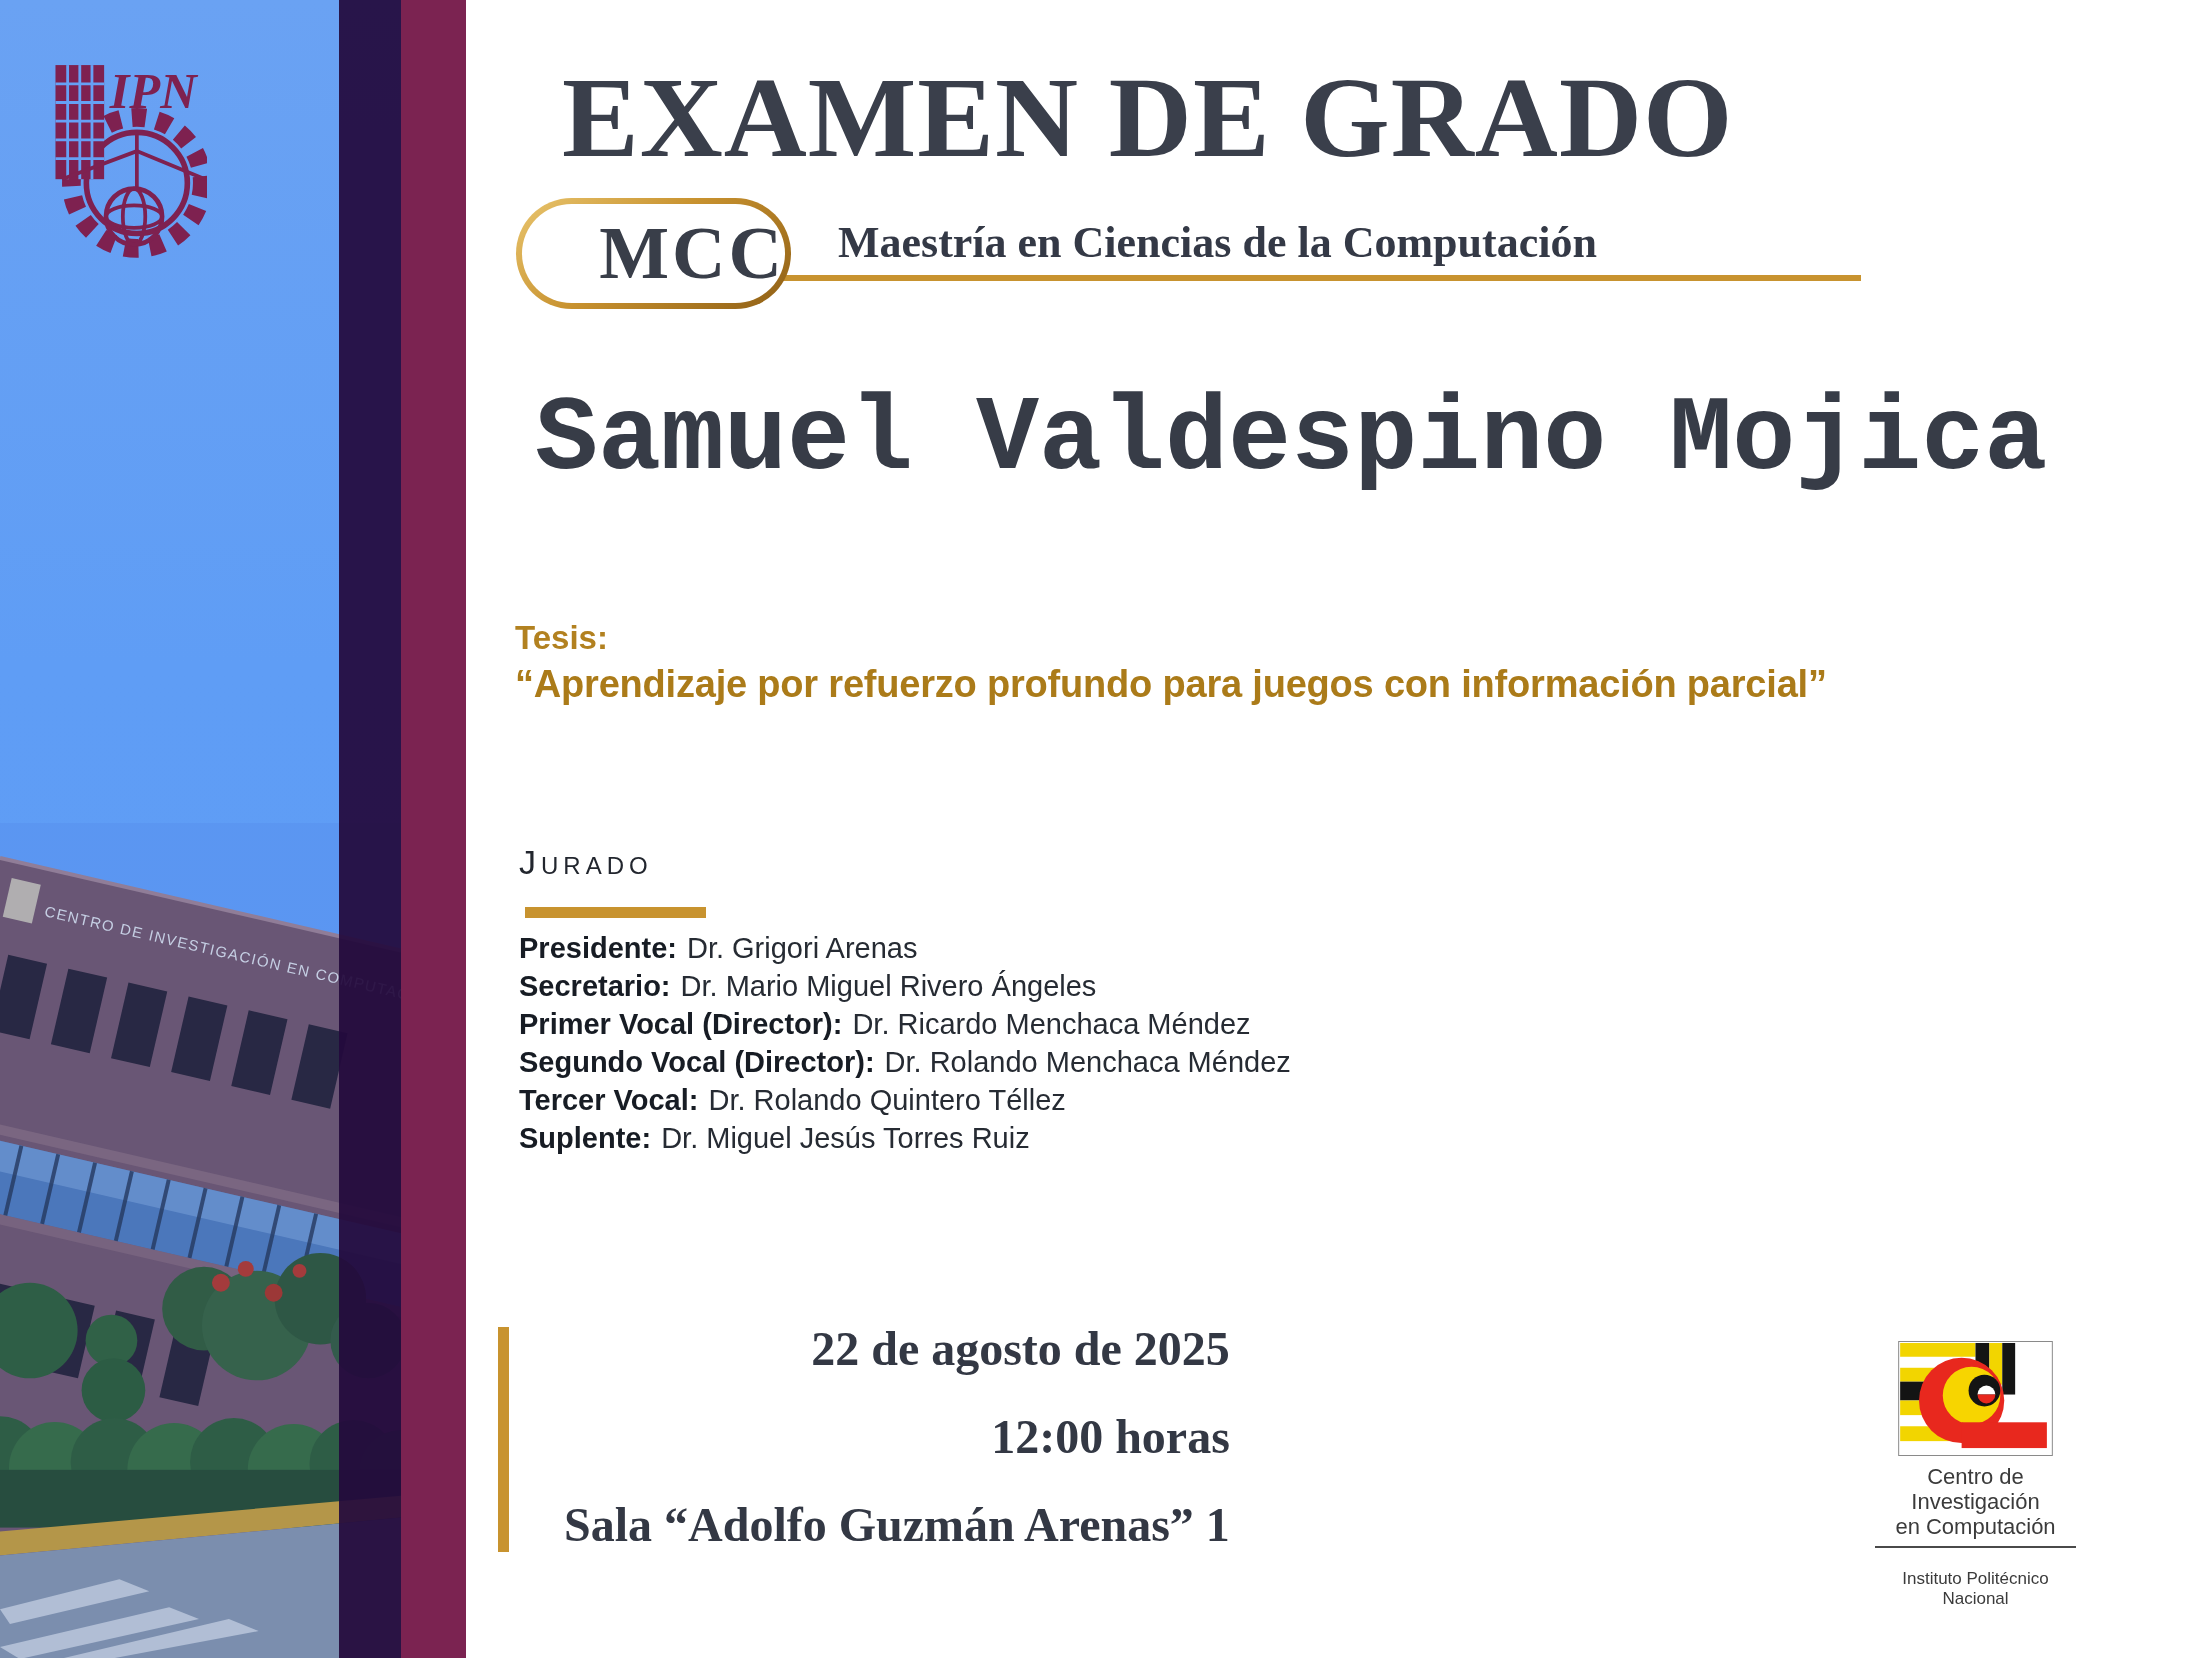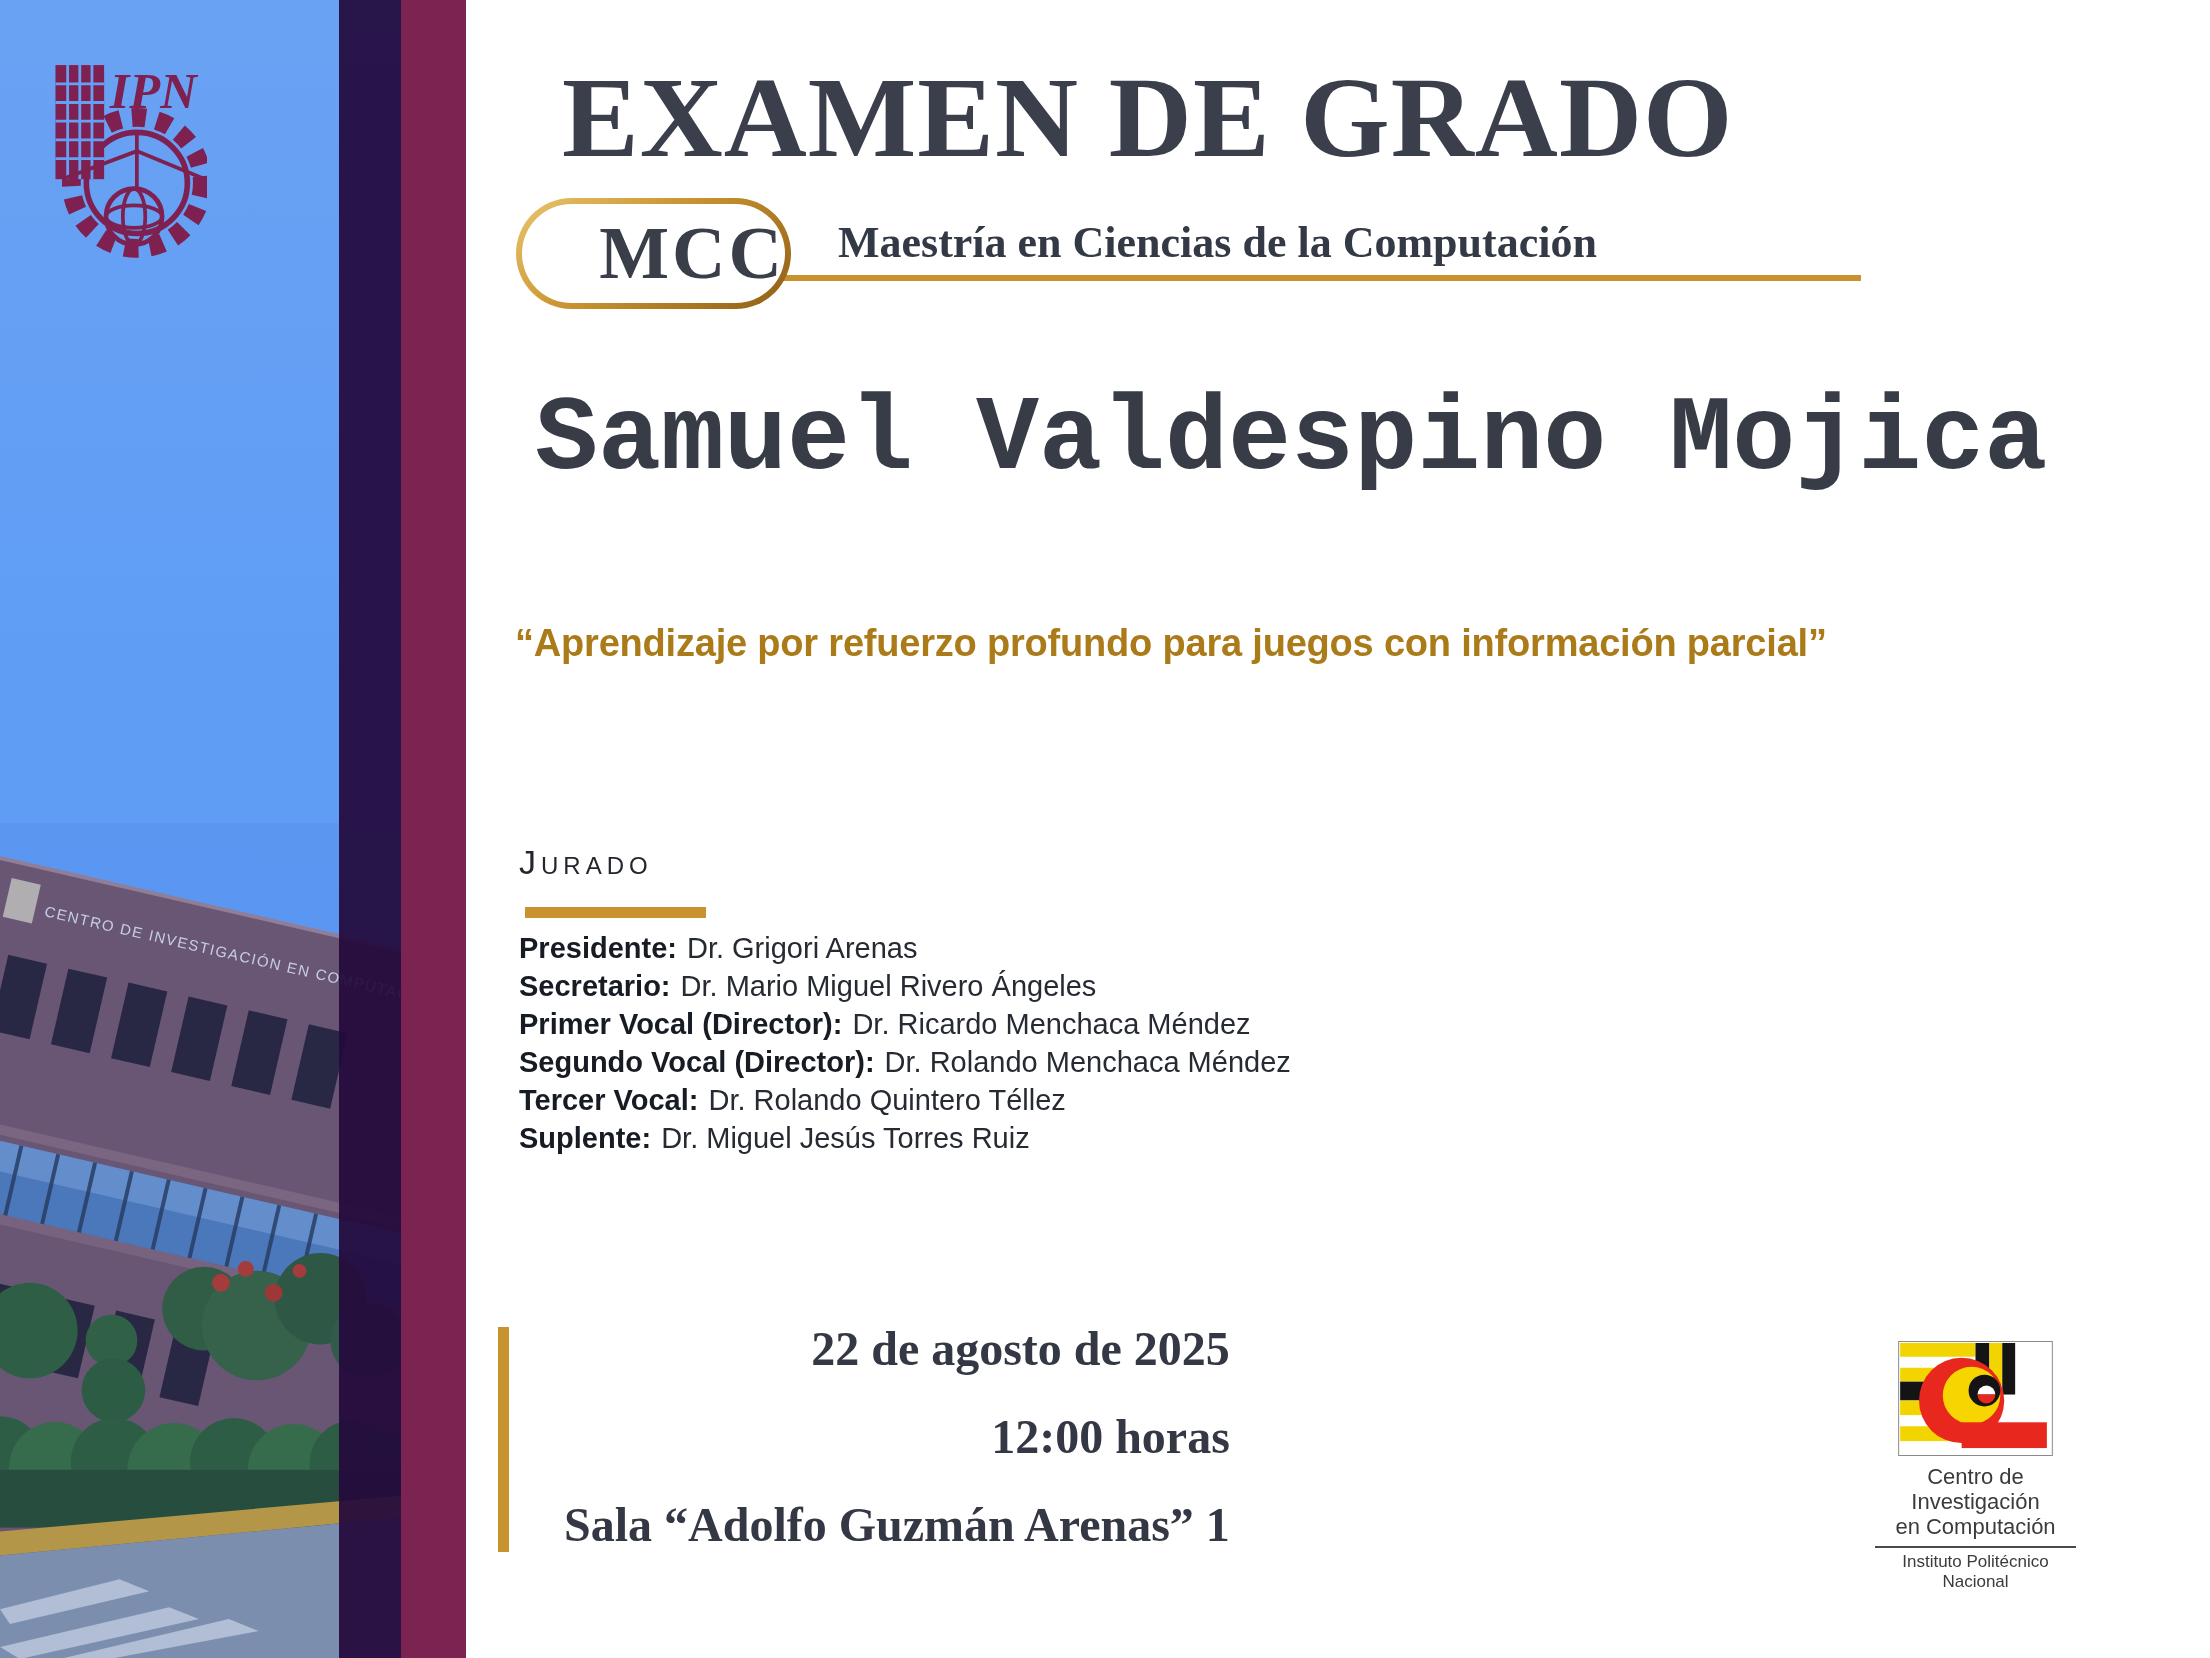--- a/index.html
+++ b/index.html
@@ -89,21 +89,21 @@
     font-family:"Liberation Serif","DejaVu Serif",serif;font-weight:700;
     font-size:48px;color:#333844;line-height:1.08;margin-bottom:36px;
     white-space:nowrap;
   }
   .event-line:last-child{margin-bottom:0;}
   
   .cic-block{position:absolute;left:1875px;top:1341px;width:201px;text-align:center;}
   .cic-logo{display:block;margin:0 auto;}
   .cic-name{font-size:22px;line-height:25px;color:#3b3b3b;margin-top:8px;}
   .cic-divider{border-top:2px solid #4a4a4a;margin-top:7px;}
-  .cic-institution{font-size:17px;line-height:20px;color:#3b3b3b;margin-top:4px;}
+  .cic-institution{font-size:17px;line-height:20px;color:#3b3b3b;margin-top:21px;}
 </style>
 </head>
 <body>
 
 <div class="poster">
 
   <div class="photo-strip">
 
     <svg class="ipn-emblem" width="159" height="234" viewBox="0 0 170 240">
       <g fill="none" stroke="#7e2150">
@@ -220,20 +220,21 @@
   <div class="mcc-pill">
     <div class="mcc-pill-inner">
       <span class="mcc-text">MCC</span>
     </div>
   </div>
   <div class="program-name">Maestría en Ciencias de la Computación</div>
 
   <div class="student-name">Samuel Valdespino Mojica</div>
 
   <div class="thesis-block">
+    <div class="thesis-label">Tesis:</div>
     <div class="thesis-title">“Aprendizaje por refuerzo profundo para juegos con información parcial”</div>
   </div>
 
   <div class="jury-heading">Jurado</div>
   <div class="jury-bar"></div>
   <div class="jury-list">
 
       <div class="jury-row">
         <span class="jury-role">Presidente:</span><span class="jury-name">Dr. Grigori Arenas</span>
       </div>

